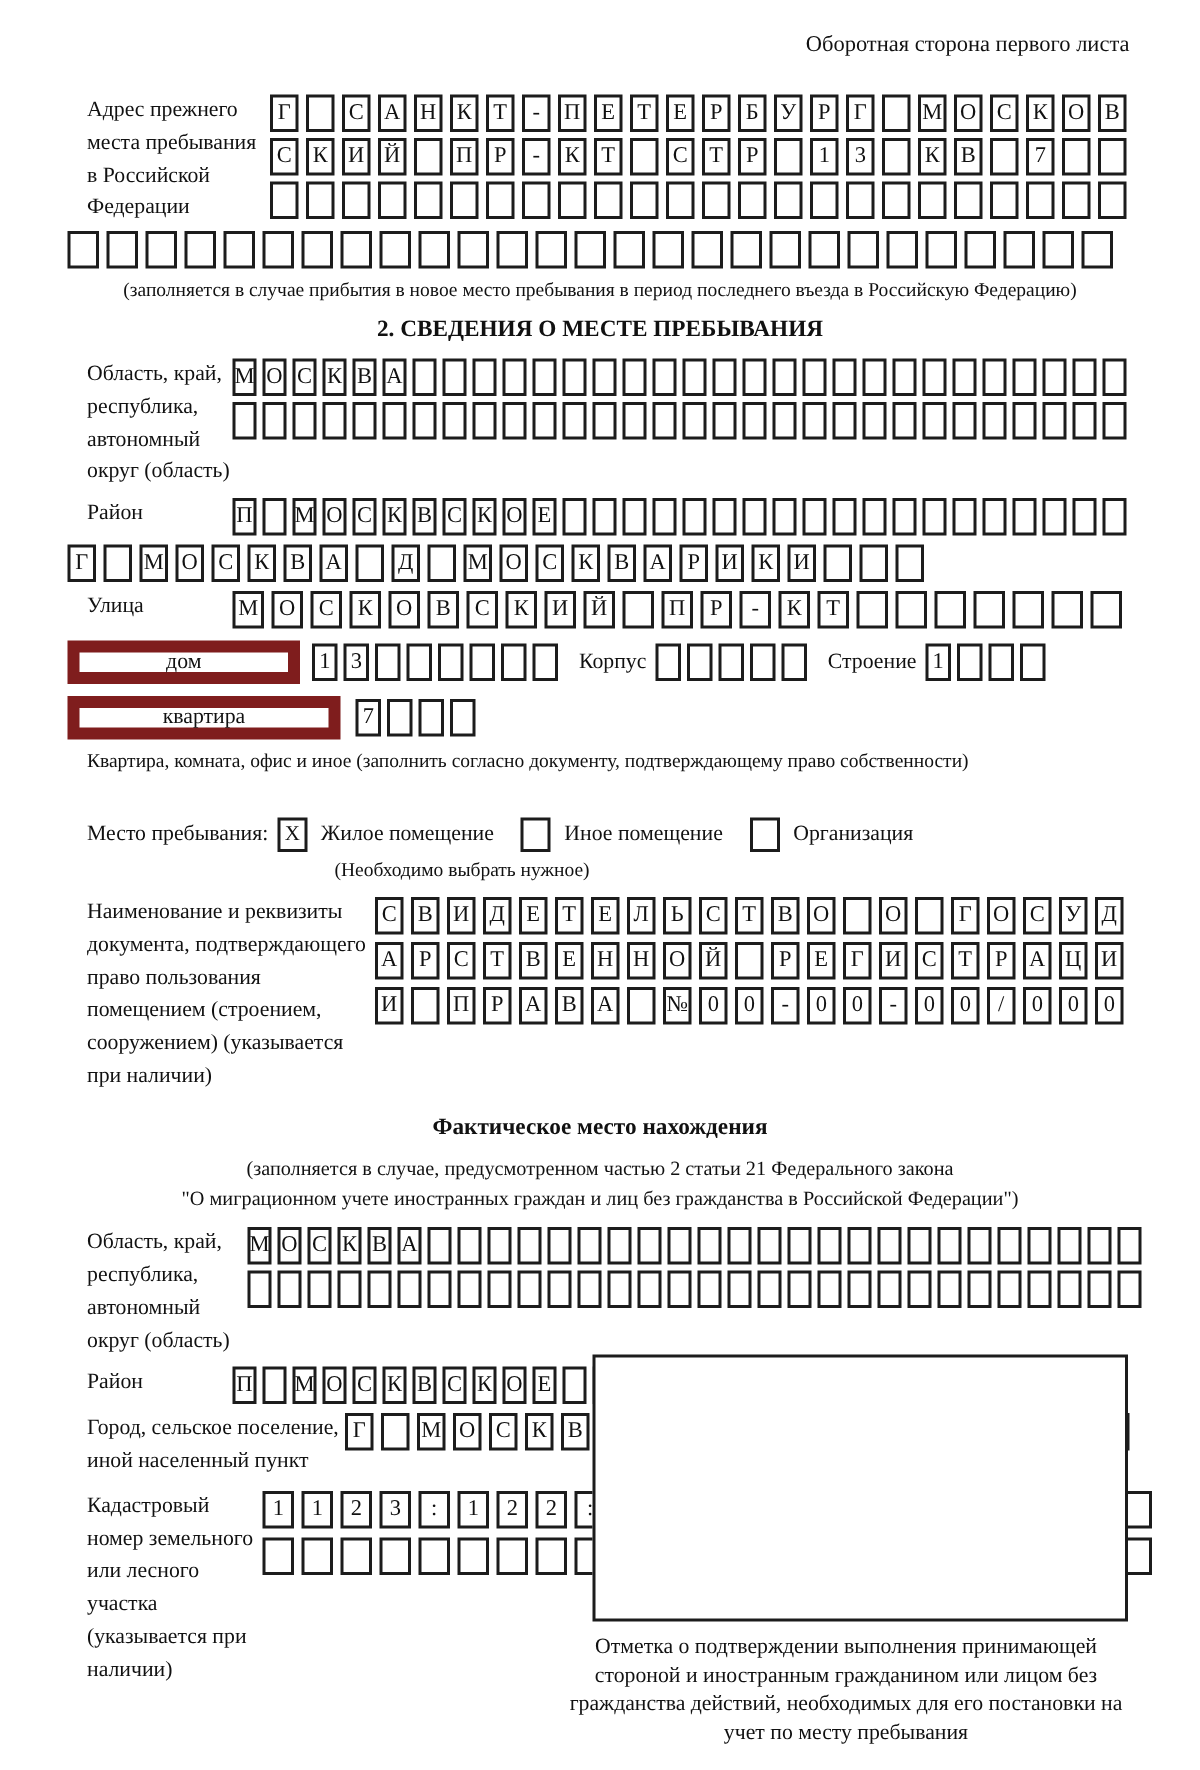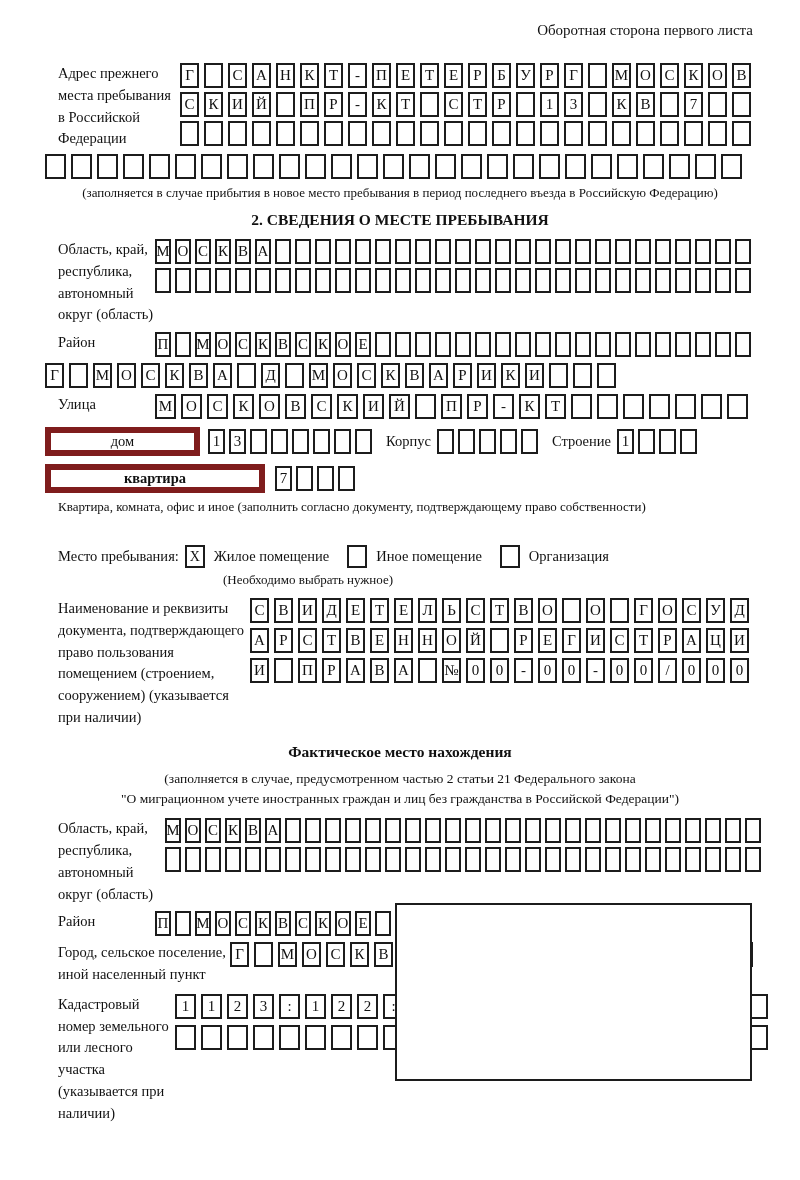--- a/index.html
+++ b/index.html
@@ -22,21 +22,21 @@
   .p30 .cell{width:16px;margin-right:4px;}
   .p23 .cell{width:21px;margin-right:5px;}
   .p22 .cell{width:19px;margin-right:5px;}
   .p21 .cell{width:19px;margin-right:5px;}
   .psm .cell{width:17px;margin-right:4px;}
   .cells .cell:last-child{margin-right:0;}
   .note{font-size:13px;}
   .center{text-align:center;}
   h2{font-size:15.5px;text-align:center;margin:10px 0 10px 0;font-weight:bold;}
   h3{font-size:15.5px;text-align:center;margin:14px 0 8px 0;font-weight:bold;}
-  .widebox{box-sizing:border-box;border:6px solid #7f1d1d;height:29px;
+  .widebox{box-sizing:border-box;border:8px solid #7f1d1d;height:29px;
            display:flex;align-items:center;justify-content:center;font-size:14.5px;}
   .domrow{display:flex;align-items:center;margin-top:8px;}
   .inl-label{font-size:14.5px;margin:0 6px 0 14px;}
   .checkbox{box-sizing:border-box;border:2px solid #1c1c1c;width:20px;height:23px;
             display:inline-flex;align-items:center;justify-content:center;
             font-size:14px;flex-shrink:0;}
   .stay{display:flex;align-items:center;margin:30px 0 4px 0;}
   .stay .opt-label{font-size:14.5px;margin:0 18px 0 9px;}
   .stay .lead{font-size:14.5px;margin-right:6px;padding-left:13px;}
   .subnote{font-size:13px;margin:2px 0 10px 178px;}
@@ -358,21 +358,21 @@
     <span class="inl-label">Строение</span>
     <div class="cells psm">
         <span class="cell">1</span>
         <span class="cell"></span>
         <span class="cell"></span>
         <span class="cell"></span>
       </div>
   </div>
 
   <div class="domrow">
-    <div class="widebox" style="width:220px;font-weight:bold;">квартира</div>
+    <div class="widebox" style="width:182px;">квартира</div>
     <div class="cells psm" style="margin-left:10px;">
         <span class="cell">7</span>
         <span class="cell"></span>
         <span class="cell"></span>
         <span class="cell"></span>
       </div>
   </div>
   <div class="note mt6" style="padding-left:13px;">Квартира, комната, офис и иное (заполнить согласно документу, подтверждающему право собственности)</div>
 
   <div class="stay">
@@ -650,15 +650,16 @@
           <span class="cell"></span>
           <span class="cell"></span>
           <span class="cell"></span>
           <span class="cell"></span>
         </div>
     </div>
   </div>
 
   <div class="stamp-wrap">
     <div class="stamp-box"></div>
+    <div class="stamp-caption">Отметка о подтверждении выполнения принимающей стороной и иностранным гражданином или лицом без гражданства действий, необходимых для его постановки на учет по месту пребывания</div>
   </div>
 
 </div>
 
 </body></html>

